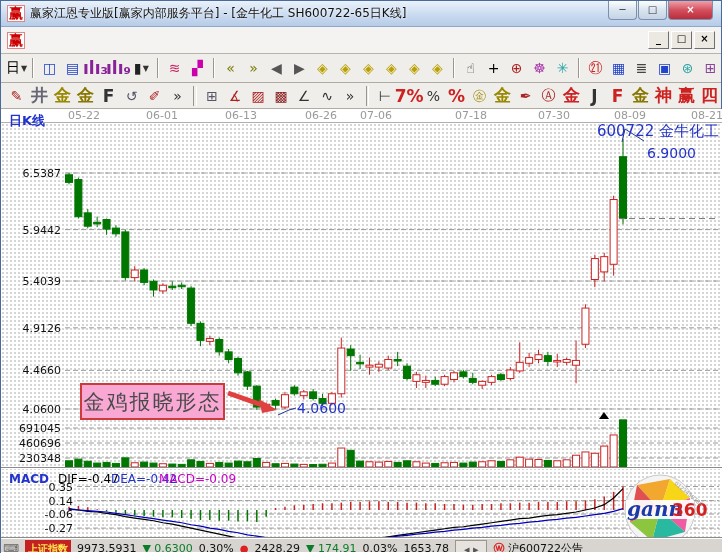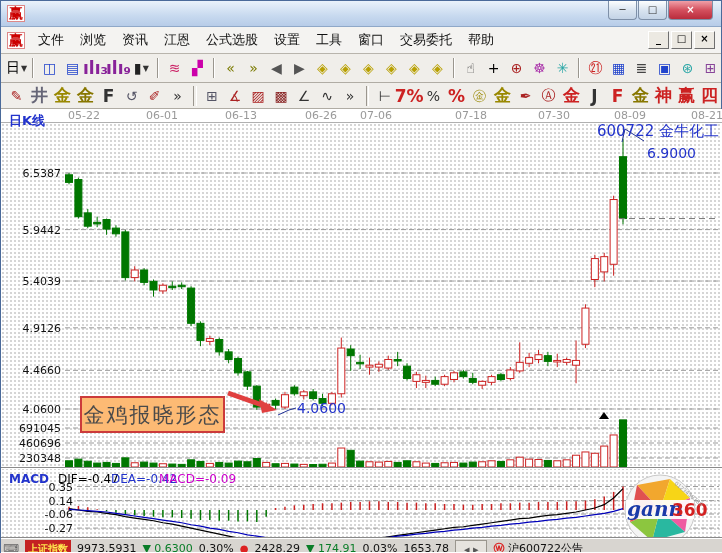--- a/index.html
+++ b/index.html
@@ -32,63 +32,52 @@
   .tb-icon{min-width:21px;height:21px;display:flex;align-items:center;justify-content:center;
     font-size:14px;margin:0 1px;cursor:default;}
   .tb-sep{width:2px;height:20px;border-left:1px solid #9a968e;border-right:1px solid #fff;margin:0 4px;}
   .tb-caret{font-size:8px;color:#333;margin-left:1px;}
   .tb-small{font-size:17px;font-weight:bold;}
   
   .chart-region{position:absolute;top:108px;left:0;width:722px;height:445px;background:#fff;}
   .plot-bg{position:absolute;top:14px;left:0;width:722px;height:418px;background:#fff;
     background-image:radial-gradient(#d4d4d4 0.7px,transparent 0.9px);background-size:4px 4px;}
   #chart-svg{position:absolute;top:0;left:0;}
-  .annotation-box{position:absolute;left:79px;top:274px;width:141px;height:33px;background:#fdba74;
+  .annotation-box{position:absolute;left:79px;top:274px;width:141px;height:33px;background:#f9a8d4;
     border:2px solid #cc3b3b;display:flex;align-items:center;justify-content:center;
-    font-family:"DejaVu Serif","Liberation Serif",serif;font-size:21px;letter-spacing:2px;color:#4a4a4a;margin-top:13px;}
+    font-family:"DejaVu Serif","Liberation Serif",serif;font-size:21px;letter-spacing:2px;color:#4a4a4a;}
   
   .statusbar{position:absolute;bottom:0;left:0;width:722px;height:14px;background:#d8d5d0;
     border-top:1px solid #fff;box-shadow:0 -1px 0 #8a8a8a;display:flex;align-items:flex-start;
     overflow:hidden;font-size:11px;line-height:18px;box-sizing:border-box;padding:1px 2px 0 2px;z-index:5;}
   .sb-seg{margin-right:6px;white-space:nowrap;color:#111;}
   .sb-badge{background:#c42222;color:#ffe84d;font-weight:bold;padding:0 3px;font-size:10px;}
   .sb-icon{color:#666;font-size:11px;}
   .sb-down{color:#0a7d28;}
   .sb-circ{color:#d22;font-size:10px;}
   .sb-box{border:1px solid #9a968e;background:#e6e3de;padding:0 8px;color:#555;}
   .sb-ann .w{color:#d22;font-weight:bold;}
 </style>
 </head>
 <body>
 
 <div class="app">
 
   <div class="titlebar">
     <span class="app-icon">赢</span>
+    <span class="title-text">赢家江恩专业版[赢家内部服务平台] - [金牛化工  SH600722-65日K线]</span>
     <span class="win-btns">
       <span class="win-btn">─</span>
       <span class="win-btn">□</span>
       <span class="win-btn close">×</span>
     </span>
   </div>
 
   <div class="menubar">
     <span class="app-icon">赢</span>
-    <span id="menu-items" style="display:flex;">
-        <span class="menu-item">文件</span>
-        <span class="menu-item">浏览</span>
-        <span class="menu-item">资讯</span>
-        <span class="menu-item">江恩</span>
-        <span class="menu-item">公式选股</span>
-        <span class="menu-item">设置</span>
-        <span class="menu-item">工具</span>
-        <span class="menu-item">窗口</span>
-        <span class="menu-item">交易委托</span>
-        <span class="menu-item">帮助</span>
-      </span>
     <span class="mdi-btns">
       <span class="mdi-btn">_</span>
       <span class="mdi-btn">□</span>
       <span class="mdi-btn">×</span>
     </span>
   </div>
 
   <div class="toolbar" id="toolbar1">
       <span class="tb-icon" style="color: rgb(0, 0, 0);">日<span class="tb-caret">▼</span></span>
       <span class="tb-sep"></span>

